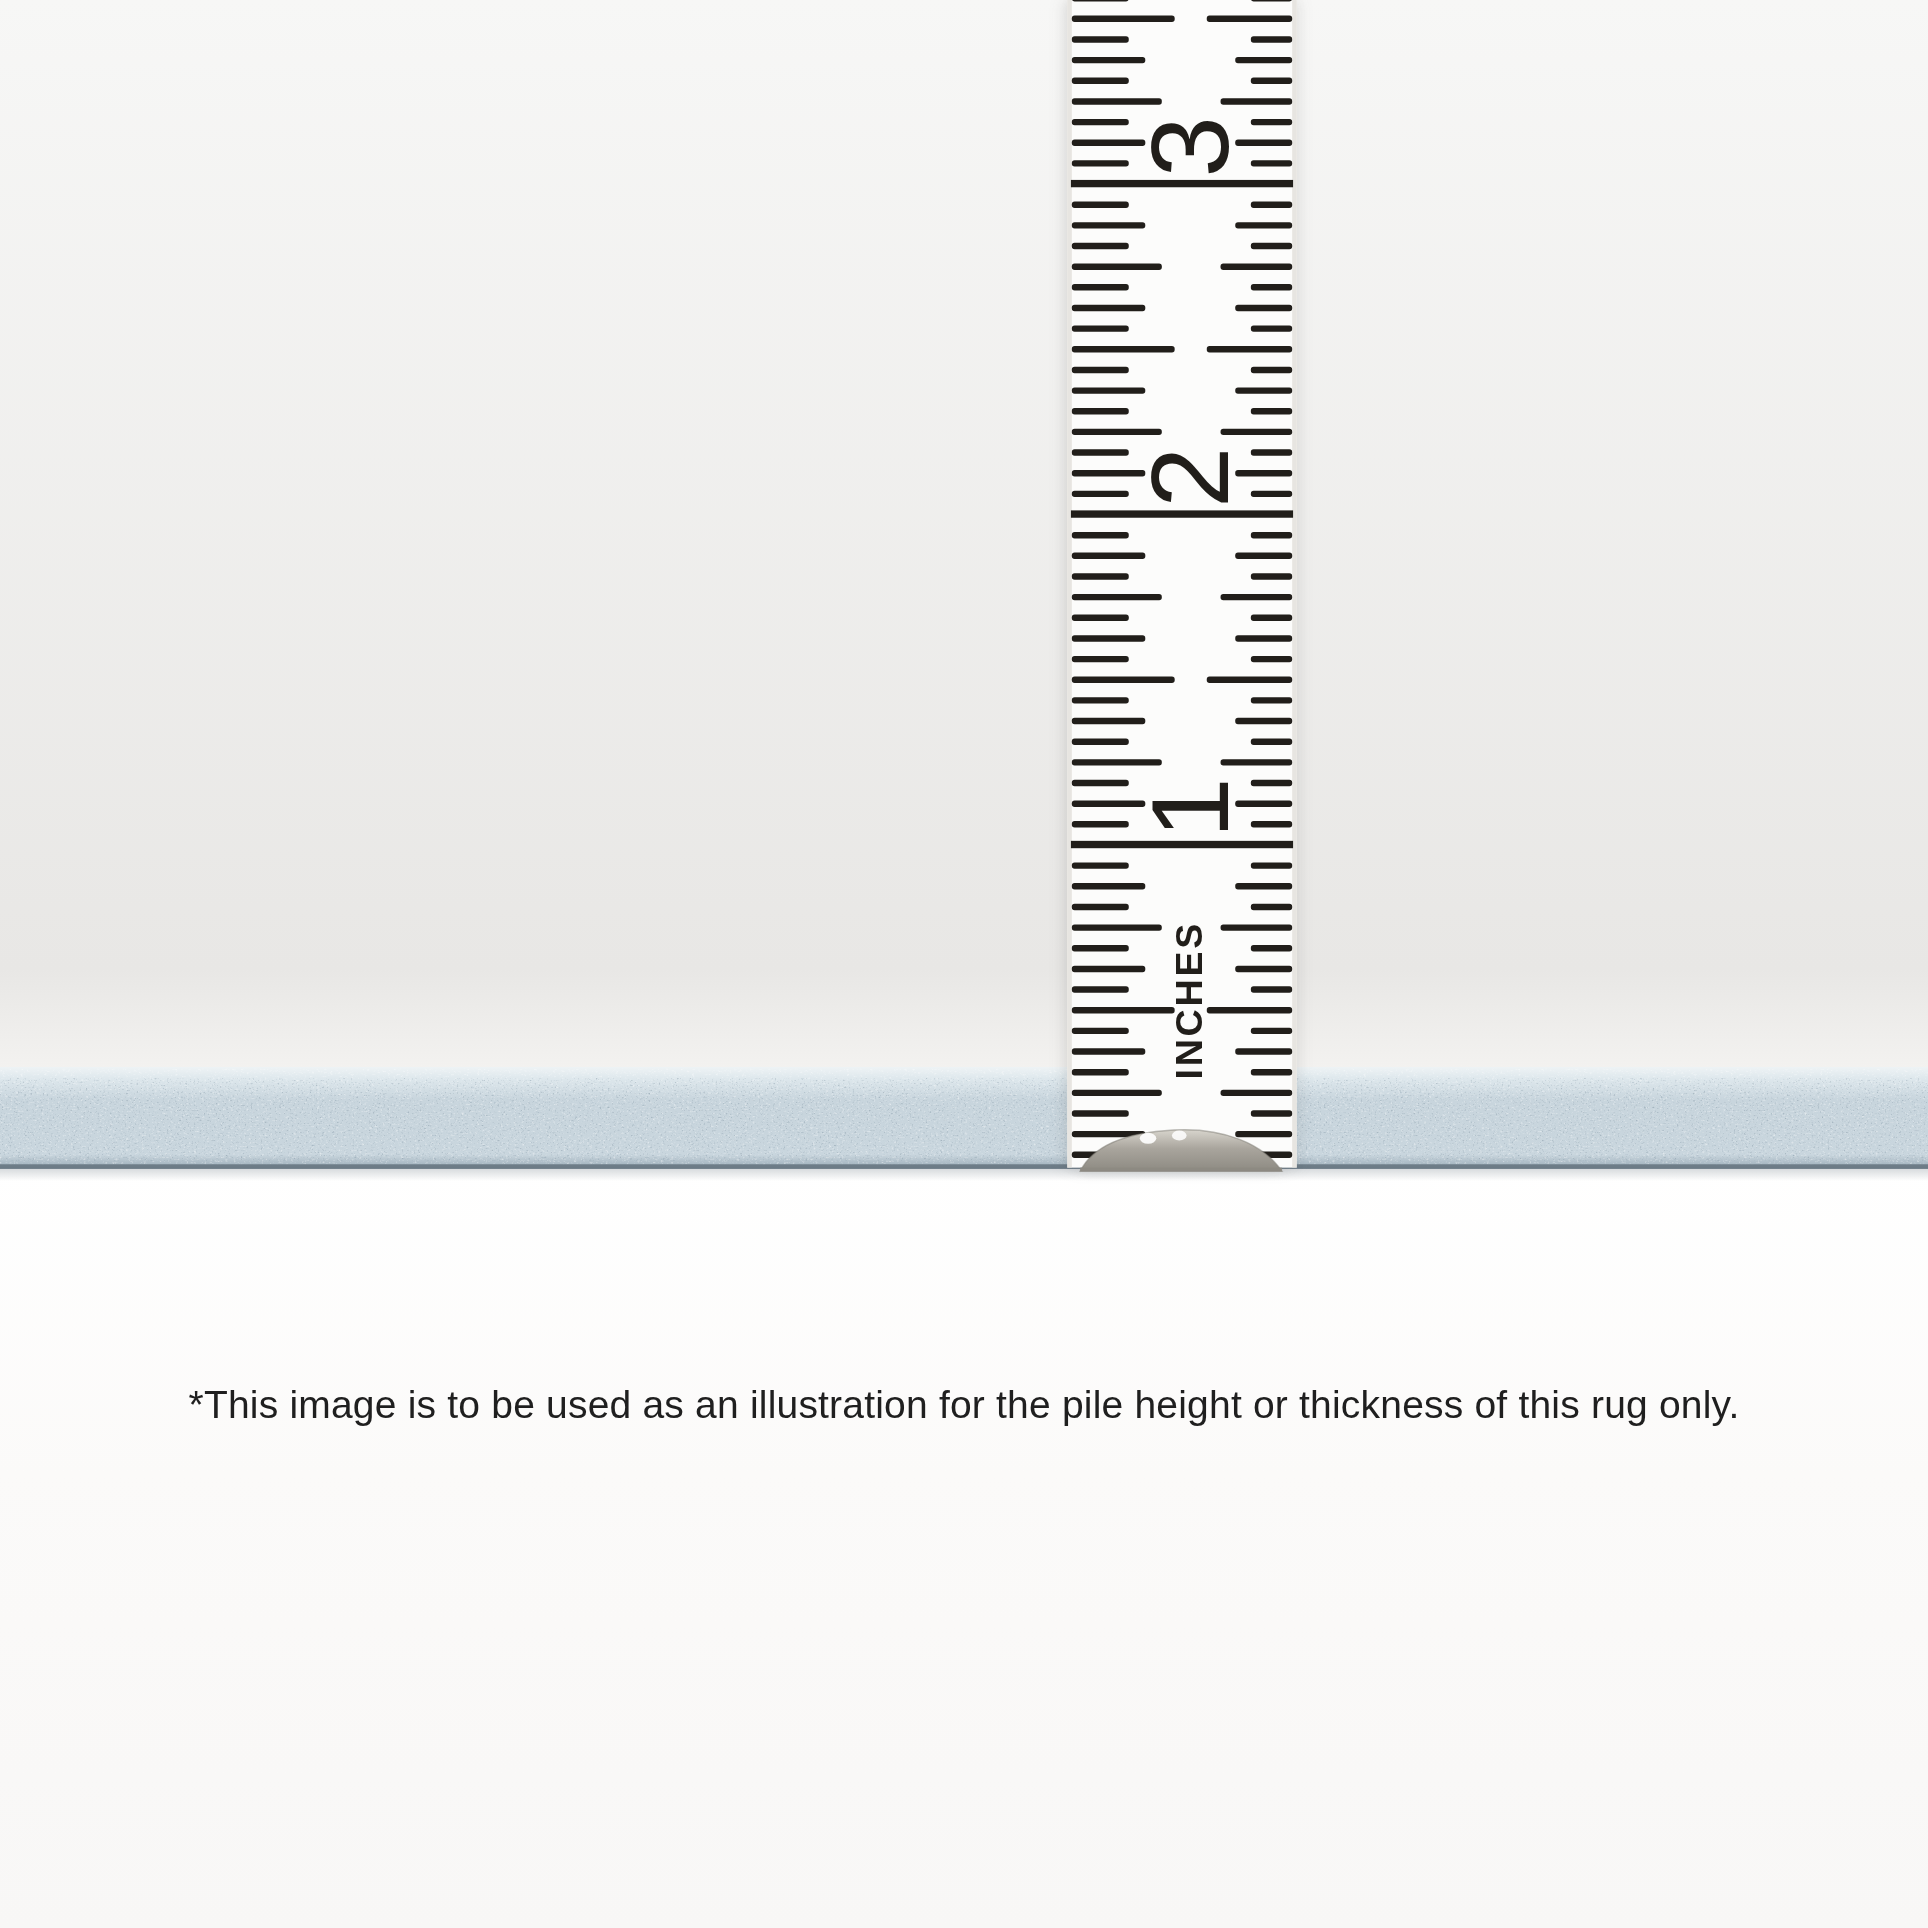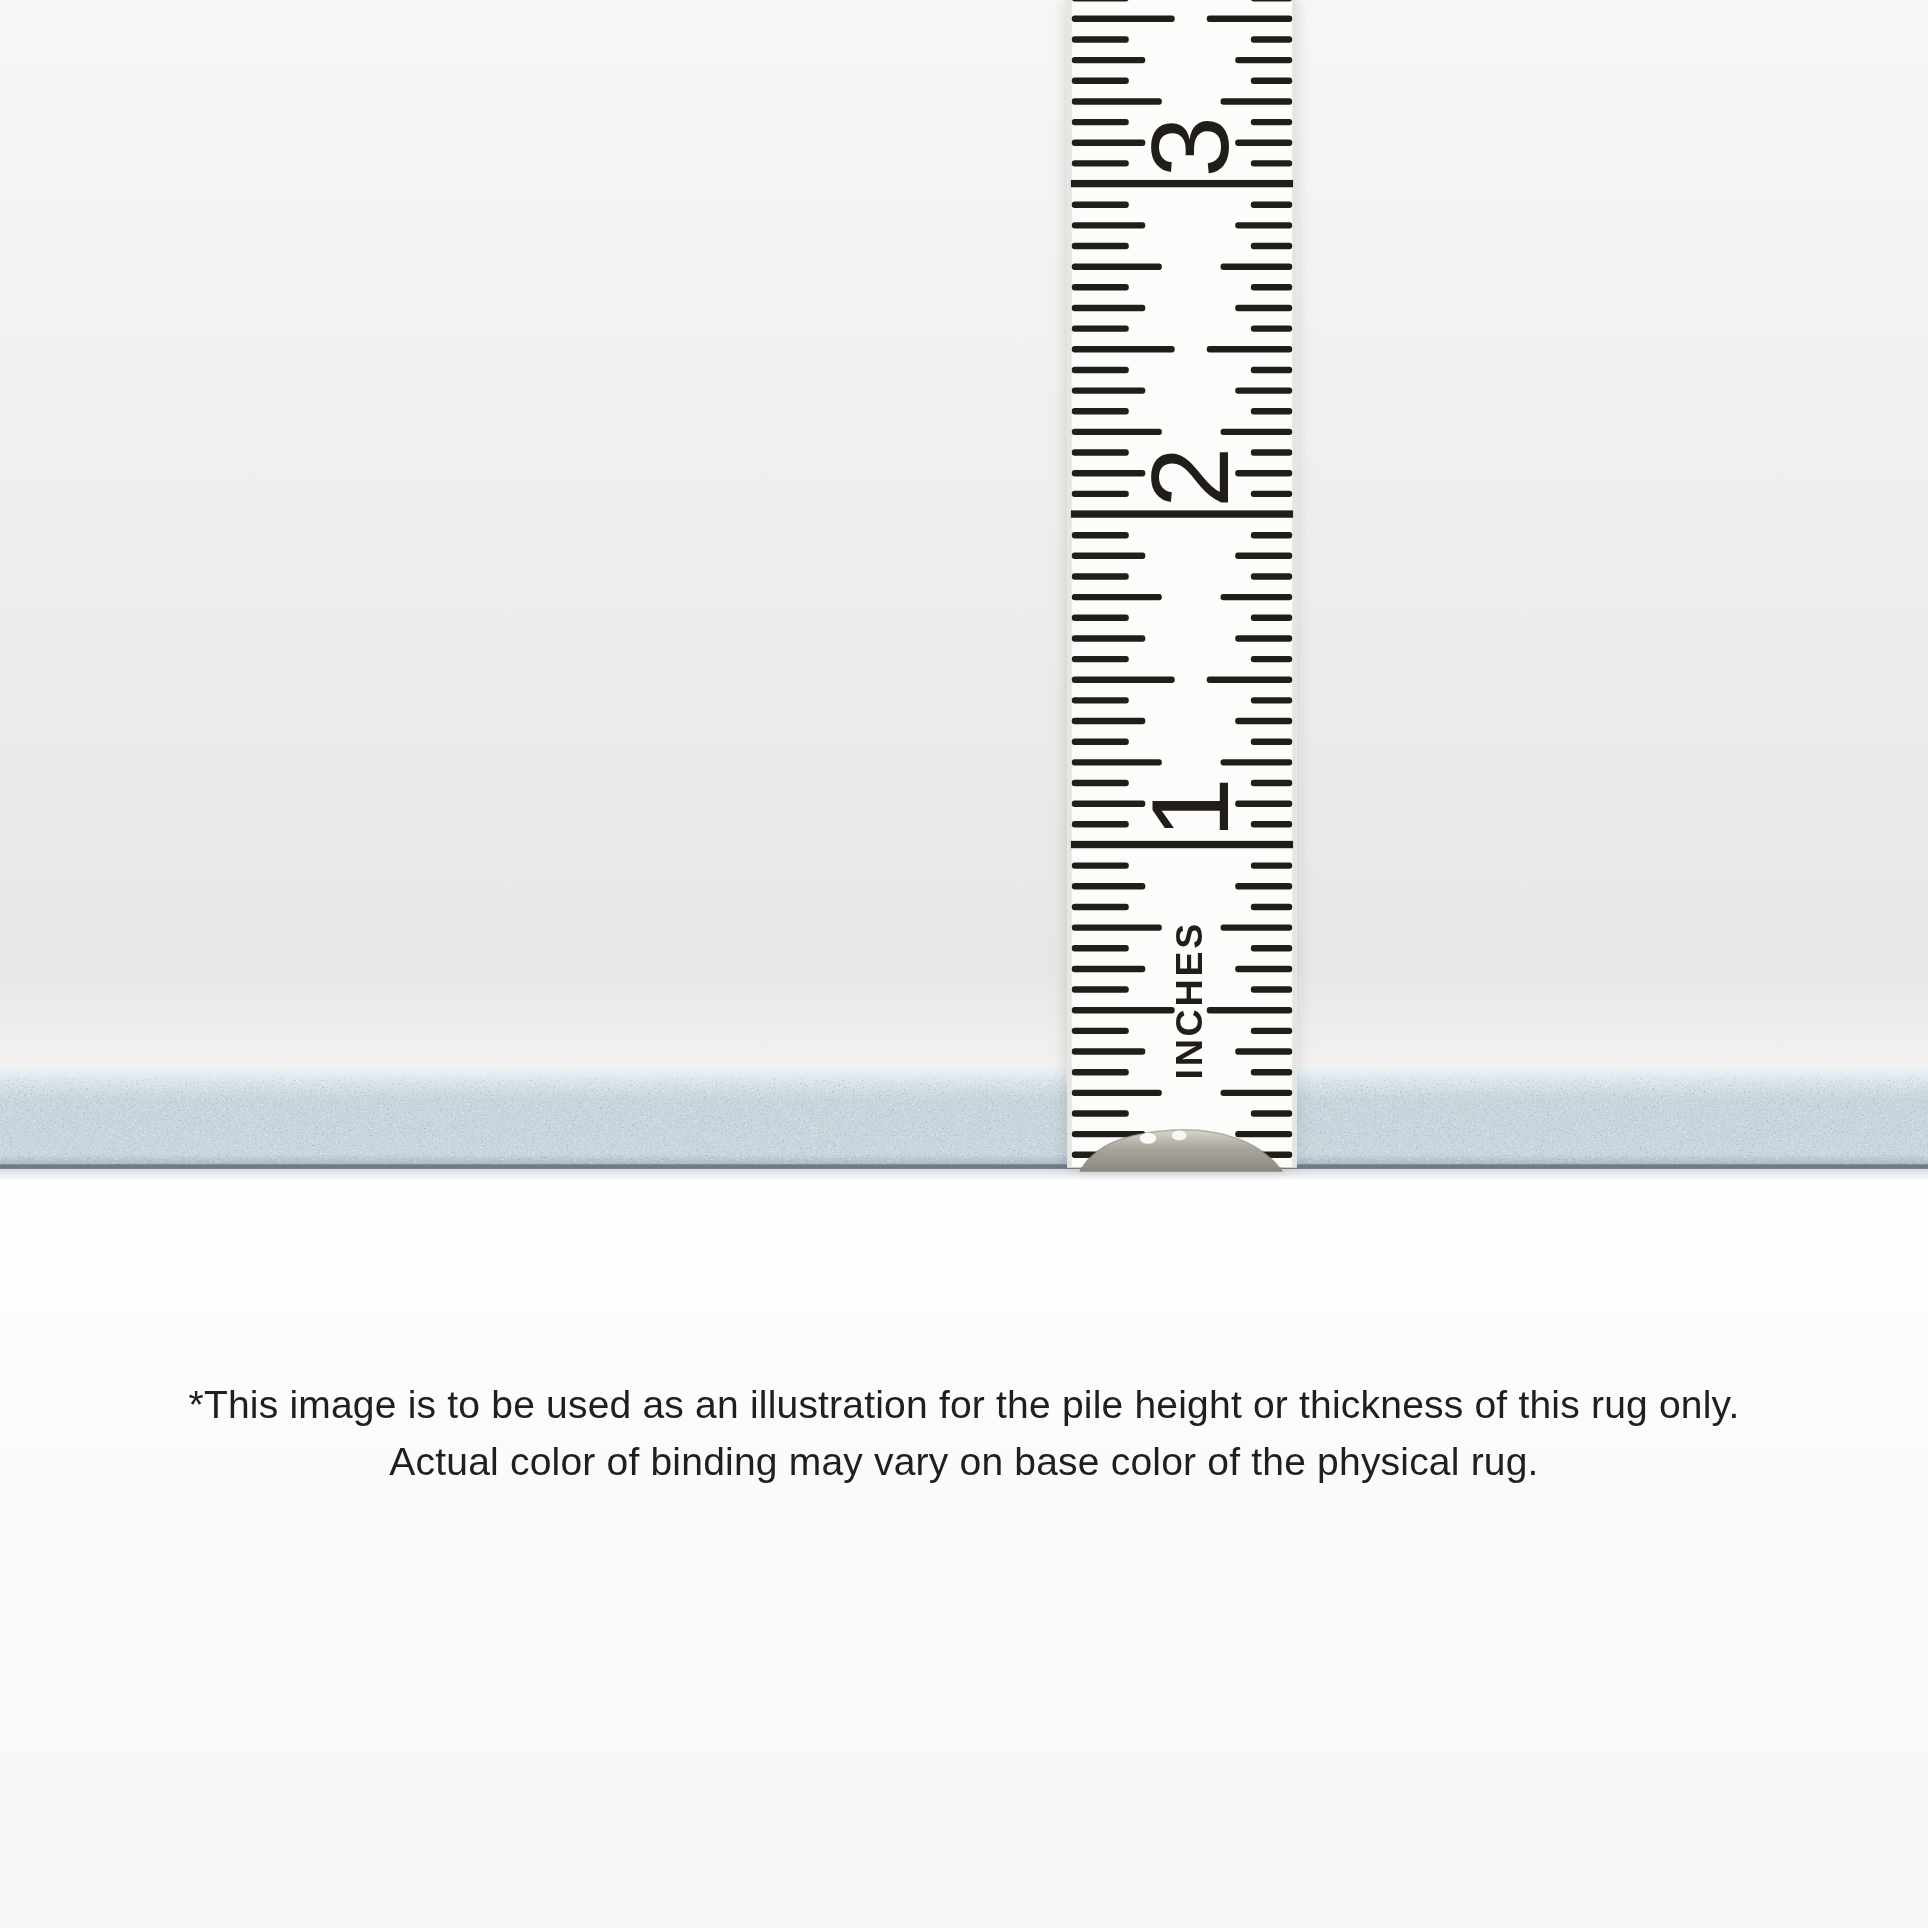--- a/index.html
+++ b/index.html
@@ -191,15 +191,14 @@
     <rect x="200" y="-5.5" width="45" height="7" fill="#211e1a" rx="3"></rect>
     <text transform="translate(147 1176) rotate(-90)" text-anchor="start" font-size="41" font-weight="bold" letter-spacing="3" font-family="&quot;Liberation Sans&quot;,sans-serif" fill="#211e1a">INCHES</text>
     <path d="M14,1276 C28,1248 62,1234 116,1231 C170,1228 214,1246 234,1276 Z" fill="url(#metalGrad)" stroke="#7e7b73" stroke-width="1.5" stroke-opacity="0.5"></path>
     <ellipse cx="88" cy="1240" rx="9" ry="6" fill="#ffffff" opacity="0.9"></ellipse>
     <ellipse cx="122" cy="1237" rx="8" ry="5.5" fill="#ffffff" opacity="0.85"></ellipse>
     <rect x="14" y="1272" width="220" height="4" fill="#8d8a82" opacity="0.9"></rect>
   </svg>
 
 <div class="abs" id="caption" style="color: rgb(31, 31, 31);">
   <p>*This image is to be used as an illustration for the pile height or thickness of this rug only.</p>
-  <p>Actual color of binding may vary on base color of the physical rug.</p>
 </div>
 
 
 </body></html>

